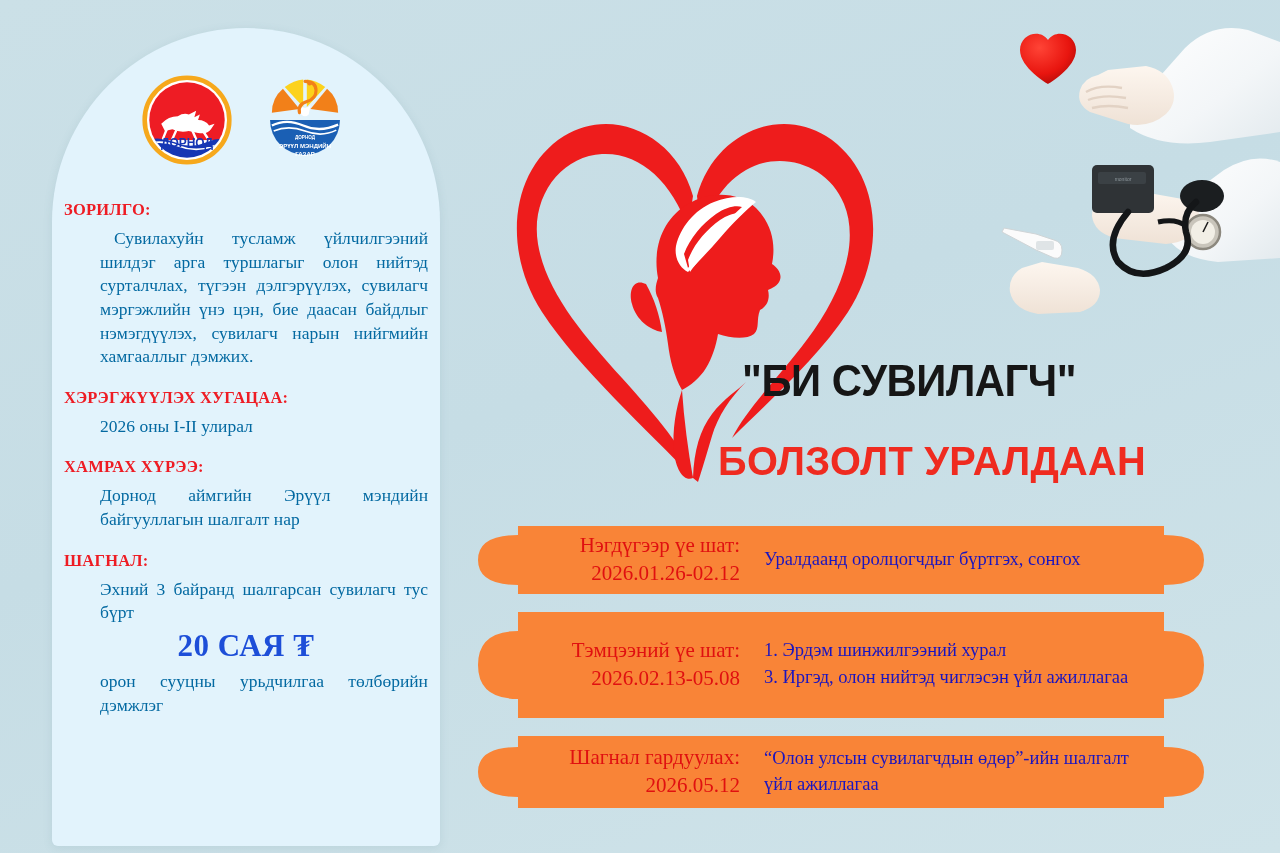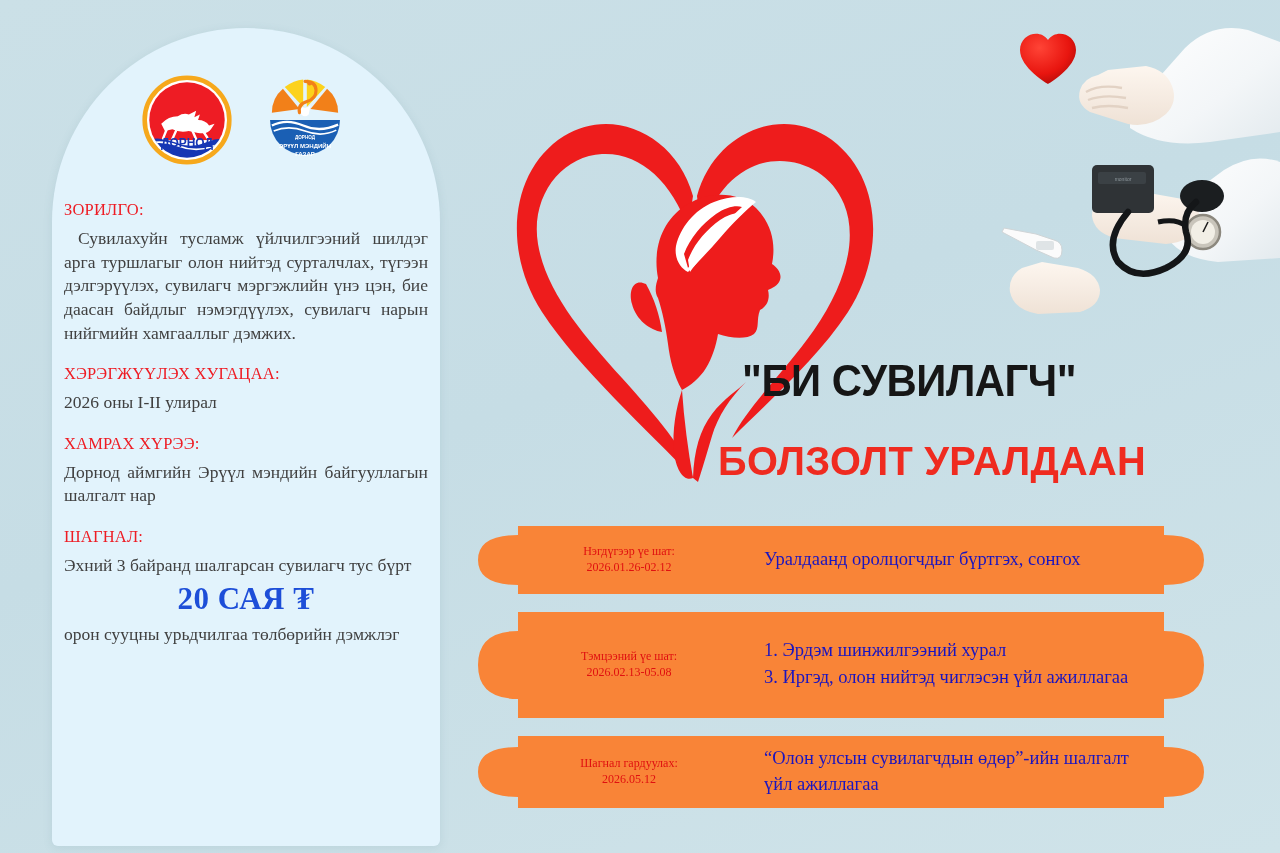--- a/index.html
+++ b/index.html
@@ -51,32 +51,33 @@
 
   .logo { width: 92px; height: 92px; display: block; }
 
   .panel-body {
     position: absolute;
     top: 172px; left: 12px; right: 12px;
   }
 
   .sec-head {
     color: #ee1c24;
-    font-weight: normal;
+    font-weight: bold;
     font-size: 16.5px;
     letter-spacing: .2px;
     margin-bottom: 7px;
   }
 
   .sec-body {
-    color: #404040;
+    color: #0369a1;
     font-size: 17.5px;
     line-height: 1.35;
     text-align: justify;
     text-justify: inter-word;
+    margin-left: 36px;
   }
   .sec-body.indent { text-indent: 14px; }
 
   .block { margin-bottom: 19px; }
 
   .prize-amount {
     color: #1d4ed8;
     font-weight: bold;
     font-size: 31px;
     text-align: center;
@@ -137,23 +138,23 @@
   .banner-inner {
     position: relative;
     display: flex;
     align-items: center;
     min-height: 72px;
     padding: 8px 46px 8px 40px;
   }
 
   .banner-stage {
     color: #e01010;
-    font-size: 12px;
+    font-size: 21px;
     line-height: 1.32;
-    text-align: center;
+    text-align: right;
     width: 232px;
     flex: 0 0 232px;
     padding-right: 10px;
   }
   .banner-stage .date { display: block; }
 
   .banner-desc {
     color: #1a14c0;
     font-size: 18.5px;
     line-height: 1.4;

